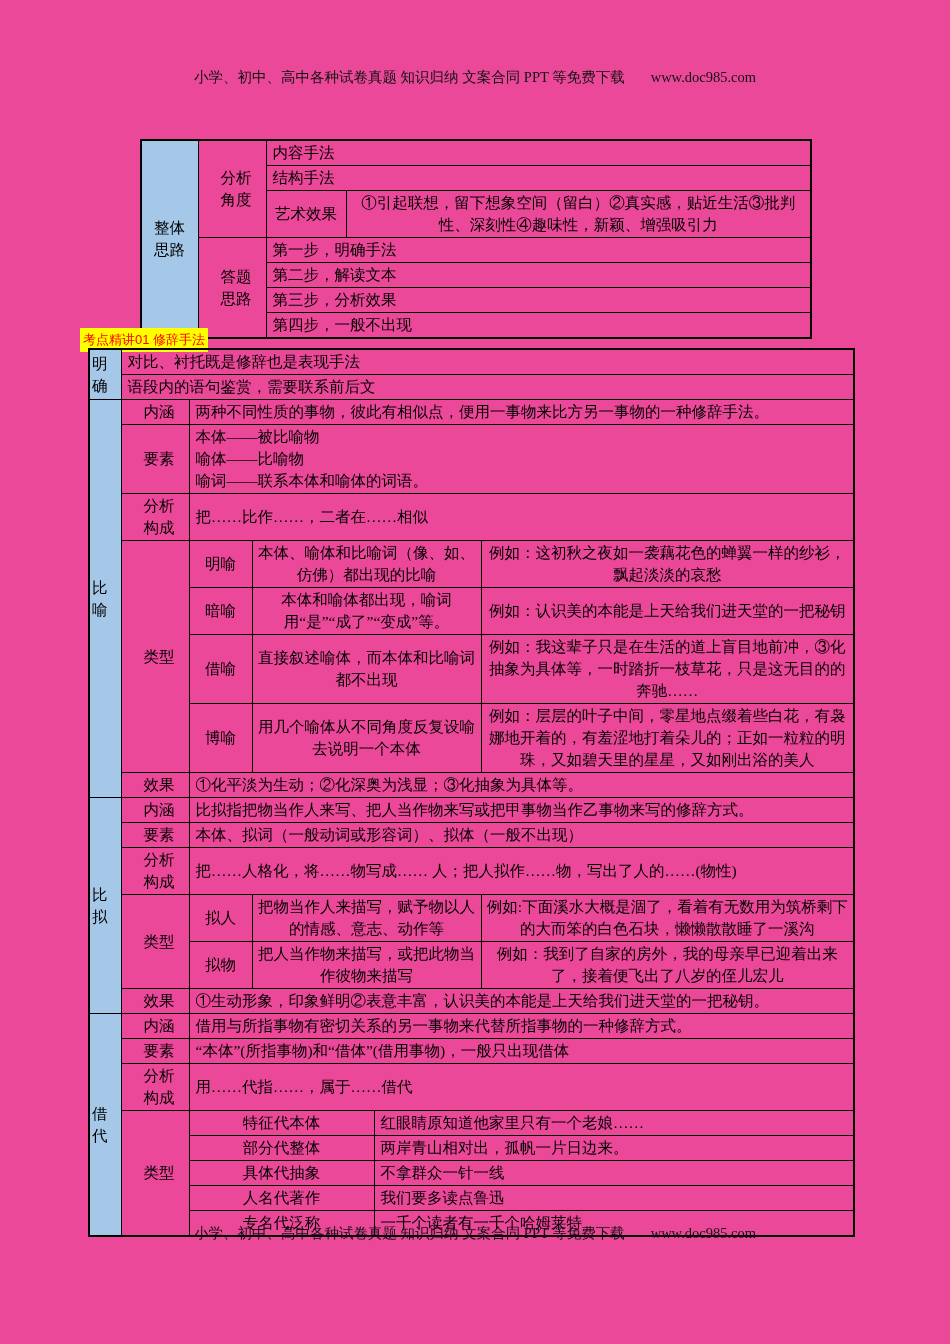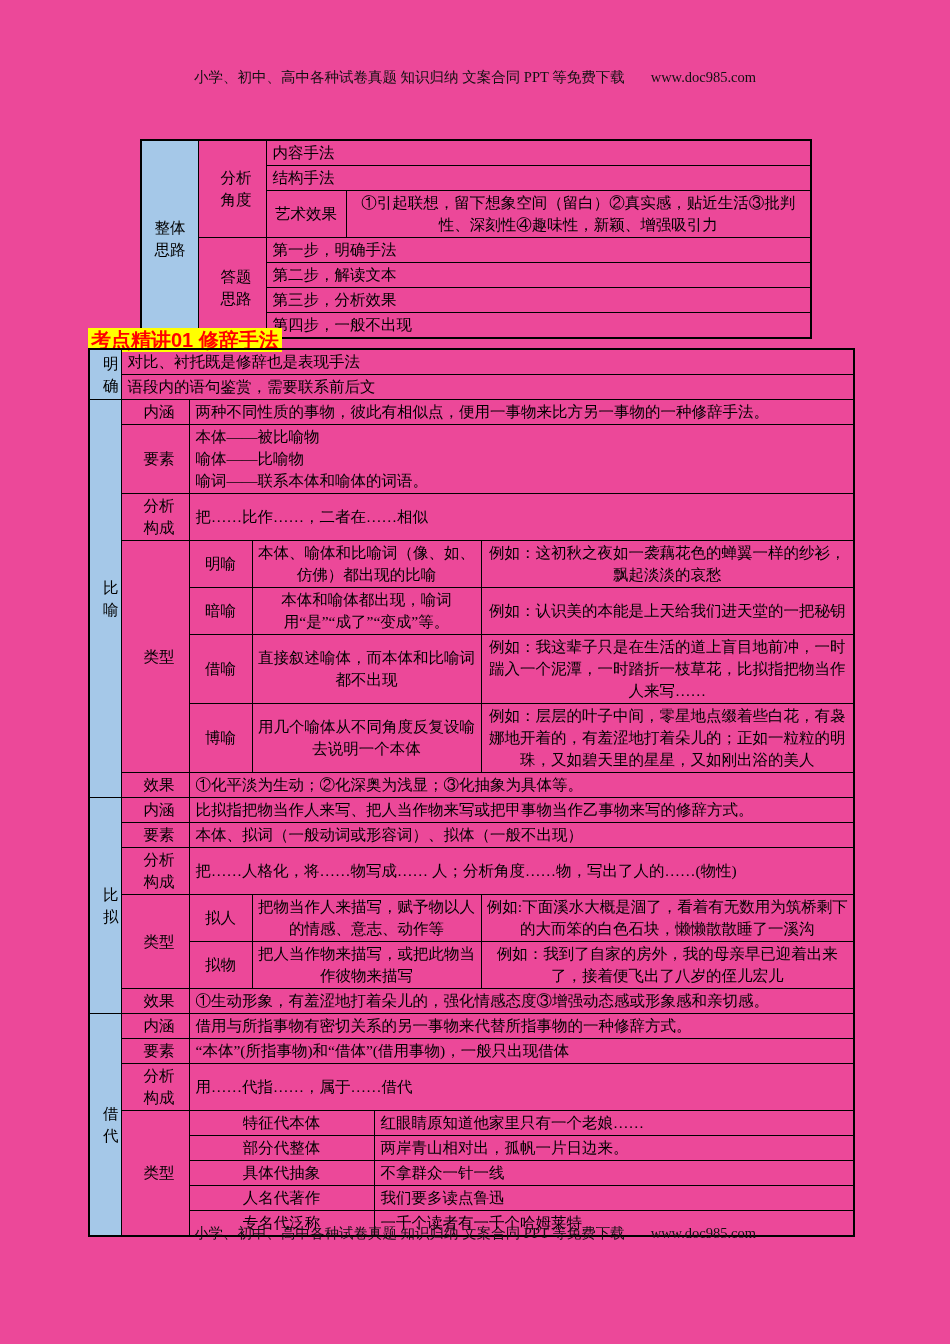--- a/index.html
+++ b/index.html
@@ -34,45 +34,45 @@
     vertical-align: middle;
     padding: 1px 4px;
     overflow: hidden;
   }
   .t1 { position: absolute; top: 139px; left: 140px; width: 670px; border: 2px solid #000; }
   .t2 { position: absolute; top: 348px; left: 88px; width: 765px; border: 2px solid #000; }
 
   
   td.bluecell {
     background: #a5c8e8;
-    text-align: right;
+    text-align: left;
     word-break: break-all;
   }
   td.sec1 { padding: 2px 12px; }   
   td.sec2 { padding: 2px 2px; }    
 
   td.lbl {                          
     text-align: right;
     word-break: break-all;
     padding: 1px 14px;
   }
   td.ctr { text-align: center; }
   td.lft { text-align: left; padding-left: 6px; }
   td.prelines { white-space: pre-line; }
 
   .heading {
     position: absolute;
     top: 328px;
-    left: 88px;
+    left: 80px;
     display: inline-block;
     background: #ffff00;
     color: #ff0000;
     font-family: "Liberation Sans", "DejaVu Sans", sans-serif;
-    font-weight: bold;
-    font-size: 20px;
+    font-weight: normal;
+    font-size: 13px;
     line-height: 22px;
     padding: 1px 3px;
     white-space: nowrap;
   }
 </style>
 </head>
 <body>
 
 <div class="page">
 
@@ -159,21 +159,21 @@
         <td class="ctr">例如：这初秋之夜如一袭藕花色的蝉翼一样的纱衫，飘起淡淡的哀愁</td>
       </tr>
       <tr>
         <td class="ctr">暗喻</td>
         <td class="ctr" colspan="2">本体和喻体都出现，喻词用“是”“成了”“变成”等。</td>
         <td class="ctr">例如：认识美的本能是上天给我们进天堂的一把秘钥</td>
       </tr>
       <tr>
         <td class="ctr">借喻</td>
         <td class="ctr" colspan="2">直接叙述喻体，而本体和比喻词都不出现</td>
-        <td class="ctr">例如：我这辈子只是在生活的道上盲目地前冲，一时踹入一个泥潭，一时踏折一枝草花，比拟指把物当作人来写……</td>
+        <td class="ctr">例如：我这辈子只是在生活的道上盲目地前冲，③化抽象为具体等，一时踏折一枝草花，只是这无目的的奔驰……</td>
       </tr>
       <tr>
         <td class="ctr">博喻</td>
         <td class="ctr" colspan="2">用几个喻体从不同角度反复设喻去说明一个本体</td>
         <td class="ctr">例如：层层的叶子中间，零星地点缀着些白花，有袅娜地开着的，有羞涩地打着朵儿的；正如一粒粒的明珠，又如碧天里的星星，又如刚出浴的美人</td>
       </tr>
       <tr>
         <td class="lbl">效果</td>
         <td class="lft" colspan="4">①化平淡为生动；②化深奥为浅显；③化抽象为具体等。</td>
       </tr>
@@ -182,36 +182,36 @@
         <td class="bluecell sec2" rowspan="6">比拟</td>
         <td class="lbl">内涵</td>
         <td class="lft" colspan="4">比拟指把物当作人来写、把人当作物来写或把甲事物当作乙事物来写的修辞方式。</td>
       </tr>
       <tr>
         <td class="lbl">要素</td>
         <td class="lft" colspan="4">本体、拟词（一般动词或形容词）、拟体（一般不出现）</td>
       </tr>
       <tr>
         <td class="lbl">分析构成</td>
-        <td class="lft" colspan="4">把……人格化，将……物写成…… 人；分析角度……物，写出了人的……(物性)</td>
+        <td class="lft" colspan="4">把……人格化，将……物写成…… 人；把人拟作……物，写出了人的……(物性)</td>
       </tr>
       <tr>
         <td class="lbl" rowspan="2">类型</td>
         <td class="ctr">拟人</td>
         <td class="ctr" colspan="2">把物当作人来描写，赋予物以人的情感、意志、动作等</td>
         <td class="ctr">例如:下面溪水大概是涸了，看着有无数用为筑桥剩下的大而笨的白色石块，懒懒散散睡了一溪沟</td>
       </tr>
       <tr>
         <td class="ctr">拟物</td>
         <td class="ctr" colspan="2">把人当作物来描写，或把此物当作彼物来描写</td>
         <td class="ctr">例如：我到了自家的房外，我的母亲早已迎着出来了，接着便飞出了八岁的侄儿宏儿</td>
       </tr>
       <tr>
         <td class="lbl">效果</td>
-        <td class="lft" colspan="4">①生动形象，有羞涩地打着朵儿的，强化情感态度③增强动态感或形象感和亲切感。</td>
+        <td class="lft" colspan="4">①生动形象，印象鲜明②表意丰富，认识美的本能是上天给我们进天堂的一把秘钥。</td>
       </tr>
 
       <tr>
         <td class="bluecell sec2" rowspan="8">借代</td>
         <td class="lbl">内涵</td>
         <td class="lft" colspan="4">借用与所指事物有密切关系的另一事物来代替所指事物的一种修辞方式。</td>
       </tr>
       <tr>
         <td class="lbl">要素</td>
         <td class="lft" colspan="4">“本体”(所指事物)和“借体”(借用事物)，一般只出现借体</td>

